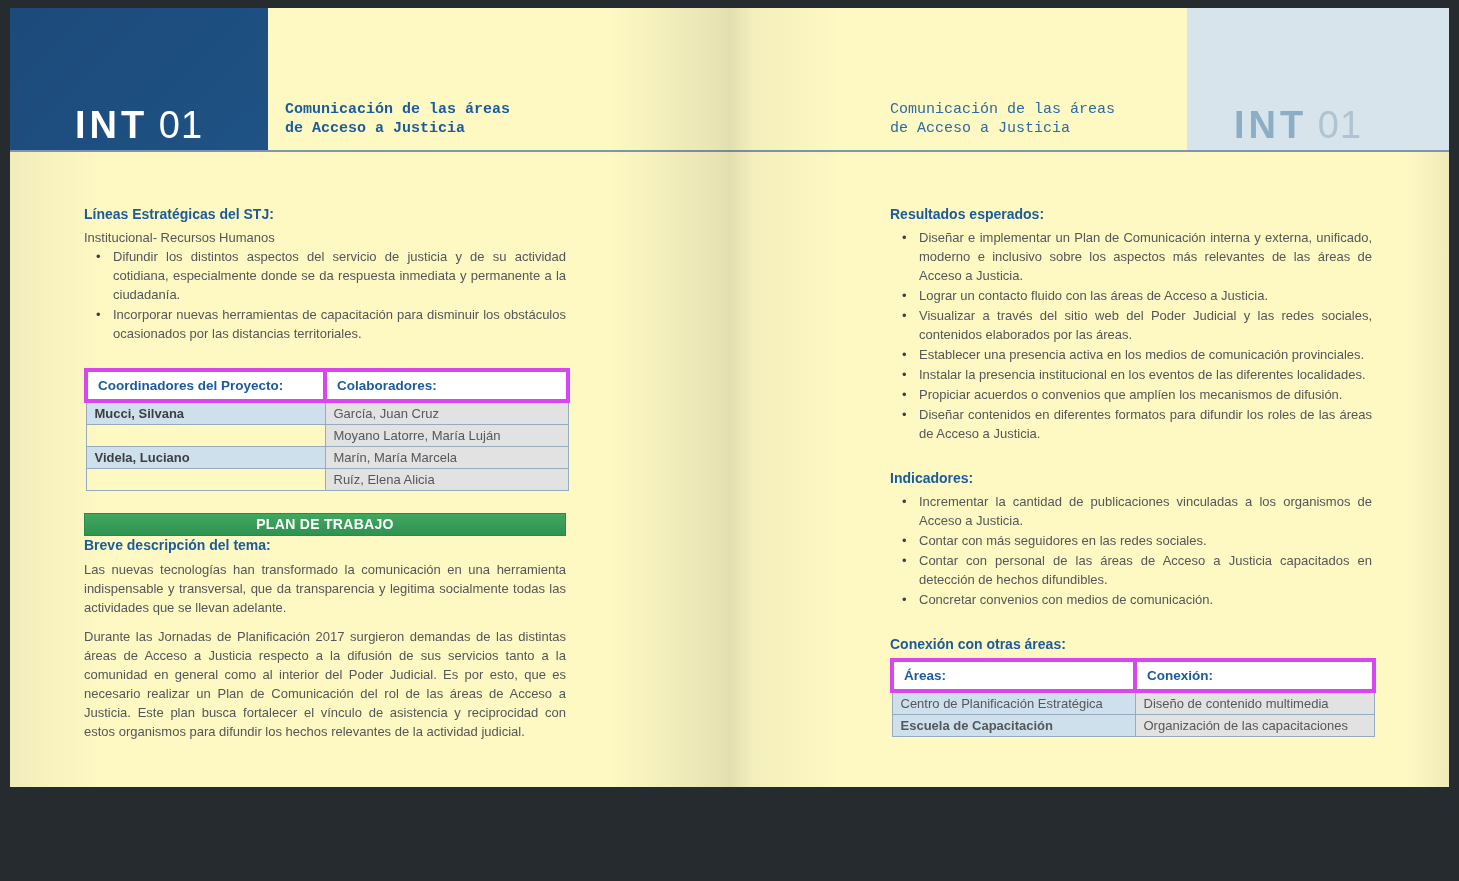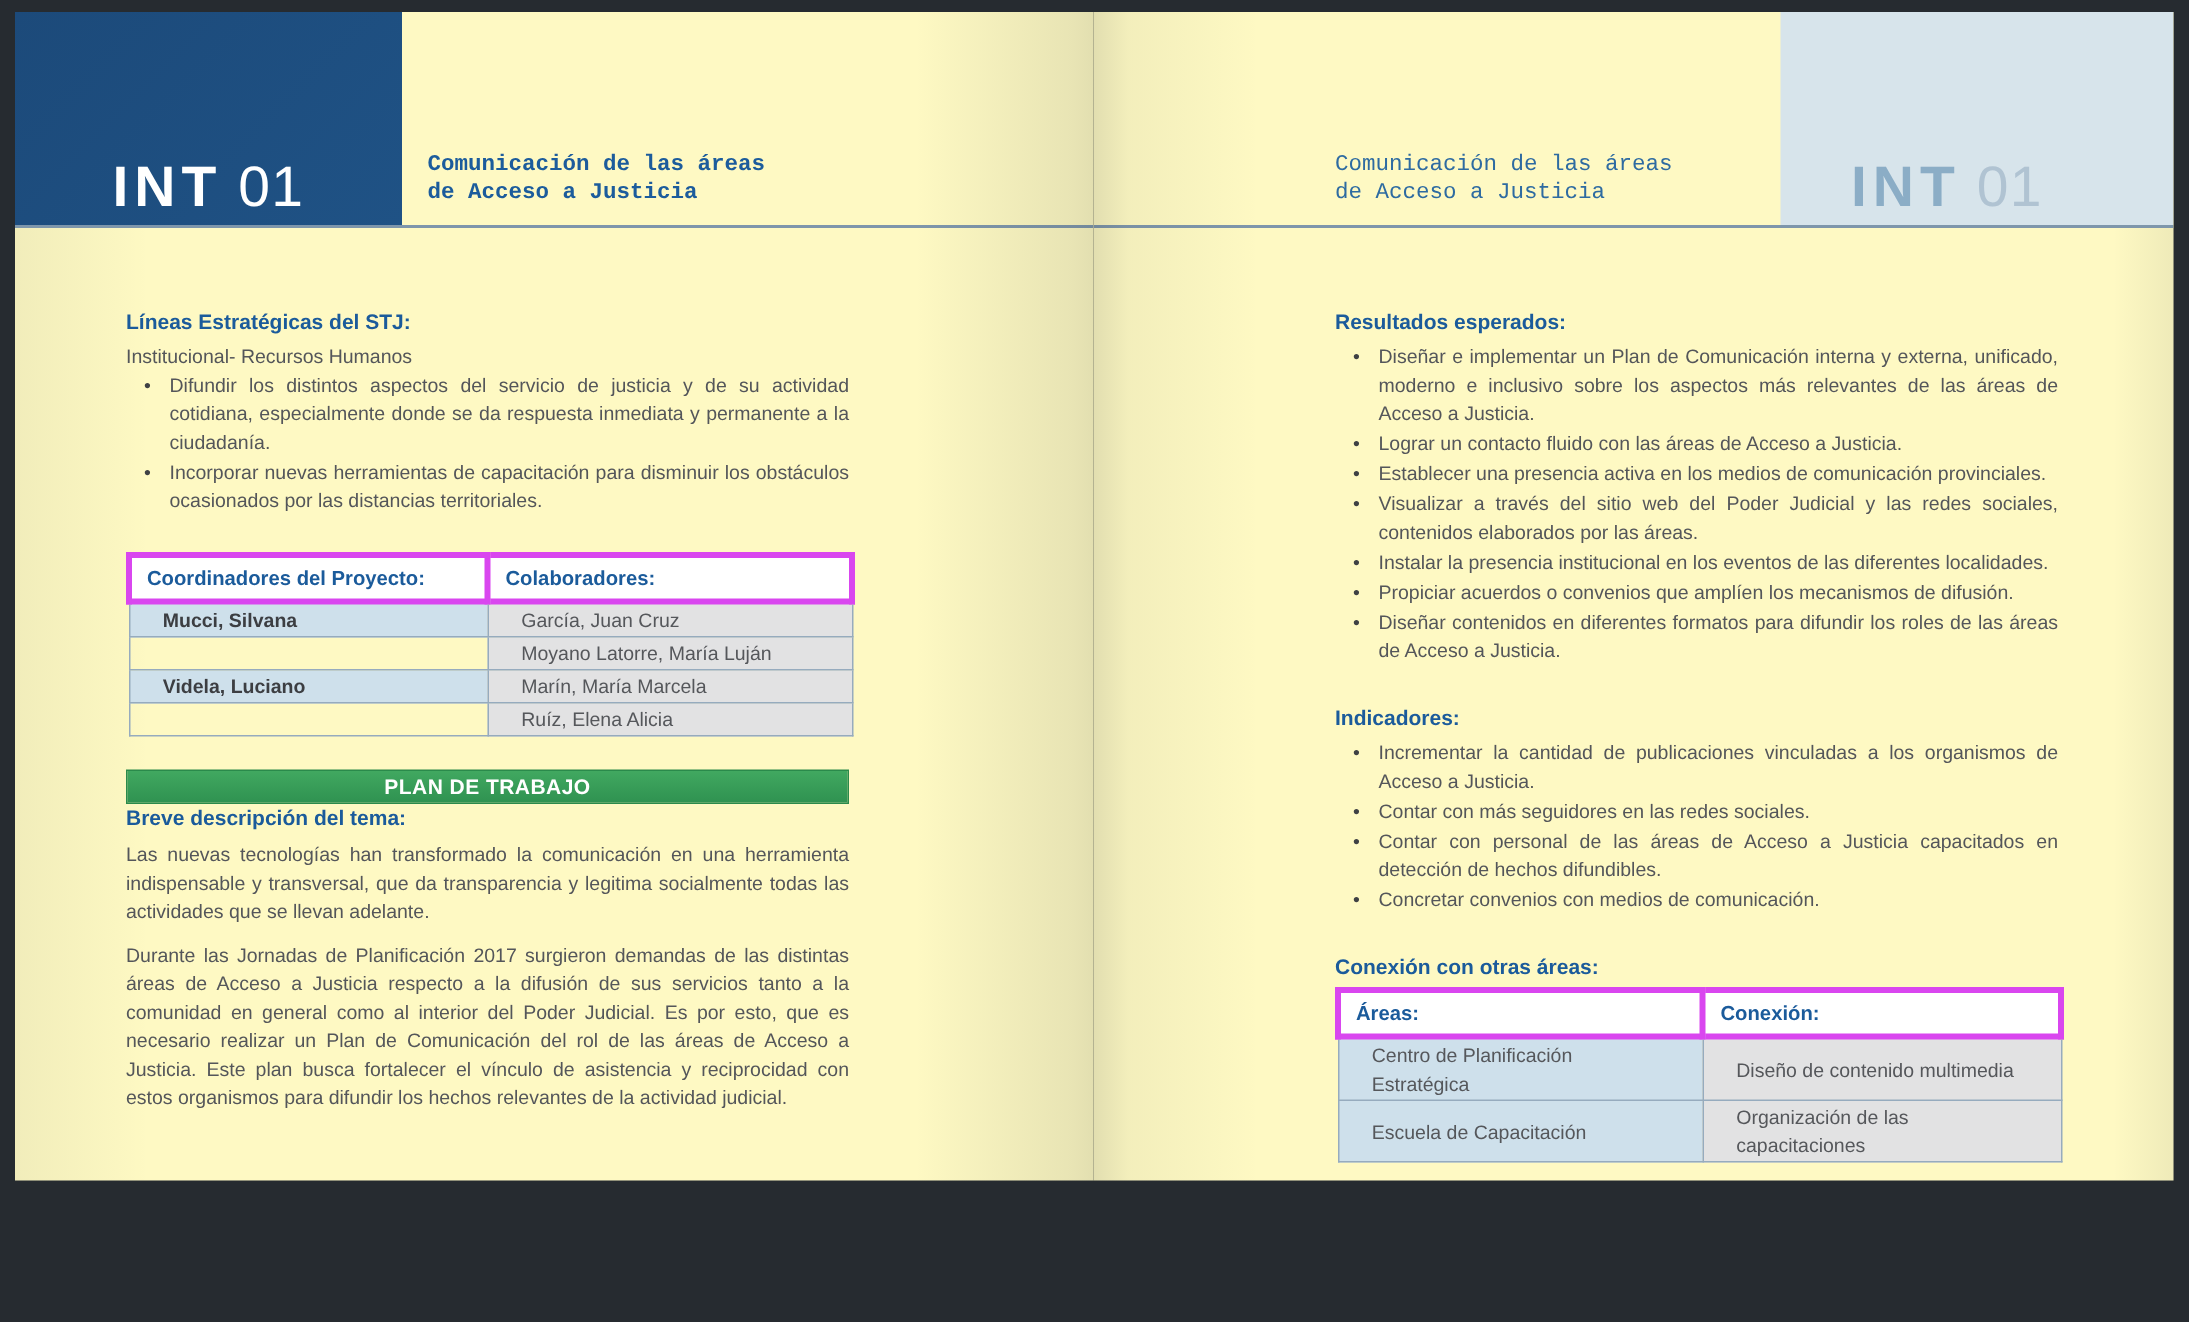--- a/index.html
+++ b/index.html
@@ -96,21 +96,21 @@
   
   table.doc-table{
     border-collapse:collapse;width:482px;table-layout:fixed;
     font-size:13px;color:#55575b;
   }
   table.doc-table th{
     background:#ffffff;color:#1b5b9b;font-weight:700;text-align:left;
     border:4px solid #d946ef;padding:4px 10px;height:18px;font-size:13.5px;
   }
   table.doc-table td{
-    border:1px solid #96abbe;padding:1px 22px;height:18px;
+    border:1px solid #96abbe;padding:1px 8px;height:18px;
   }
   td.cell-blue{background:#cee0eb;color:#3c3e42;font-weight:700;}
   td.cell-gray{background:#e2e2e3;}
   td.cell-empty{border:none;background:transparent;}
   .coord-table{margin-top:25px;}
   .conexion-table td{padding:3px 10px;}
 
   .green-banner{
     margin-top:22px;height:21px;
     background:linear-gradient(180deg,#41a860 0%,#2f9251 100%);
@@ -214,22 +214,22 @@
     </div>
     <div class="code-box-right">
       <span class="code"><span class="prefix">INT</span> <span class="num">01</span></span>
     </div>
 
     <div class="content">
       <h3>Resultados esperados:</h3>
       <ul class="bullets">
         <li>Diseñar e implementar un Plan de Comunicación interna y externa, unificado, moderno e inclusivo sobre los aspectos más relevantes de las áreas de Acceso a Justicia.</li>
         <li>Lograr un contacto fluido con las áreas de Acceso a Justicia.</li>
+        <li>Visualizar a través del sitio web del Poder Judicial y las redes sociales, contenidos elaborados por las áreas.</li>
         <li>Establecer una presencia activa en los medios de comunicación provinciales.</li>
-        <li>Visualizar a través del sitio web del Poder Judicial y las redes sociales, contenidos elaborados por las áreas.</li>
         <li>Instalar la presencia institucional en los eventos de las diferentes localidades.</li>
         <li>Propiciar acuerdos o convenios que amplíen los mecanismos de difusión.</li>
         <li>Diseñar contenidos en diferentes formatos para difundir los roles de las áreas de Acceso a Justicia.</li>
       </ul>
 
       <h3 class="sec-gap" style="margin-top:26px;">Indicadores:</h3>
       <ul class="bullets">
         <li>Incrementar la cantidad de publicaciones vinculadas a los organismos de Acceso a Justicia.</li>
         <li>Contar con más seguidores en las redes sociales.</li>
         <li>Contar con personal de las áreas de Acceso a Justicia capacitados en detección de hechos difundibles.</li>
@@ -245,21 +245,21 @@
         <tbody>
             <tr>
           <th>Áreas:</th>
           <th>Conexión:</th>
         </tr>
         <tr>
           <td class="cell-blue" style="font-weight:400;color:#55575b;">Centro de Planificación Estratégica</td>
           <td class="cell-gray">Diseño de contenido multimedia</td>
         </tr>
         <tr>
-          <td class="cell-blue" style="font-weight:400;color:#55575b;margin-top:41px;">Escuela de Capacitación</td>
+          <td class="cell-blue" style="font-weight:700;color:#55575b;margin-top:41px;">Escuela de Capacitación</td>
           <td class="cell-gray">Organización de las capacitaciones</td>
         </tr>
       </tbody>
         </table>
     </div>
 
     <div class="folio folio-right">
       <span class="num">39</span>
       <span class="thick"></span>
       <span class="thin"></span>

